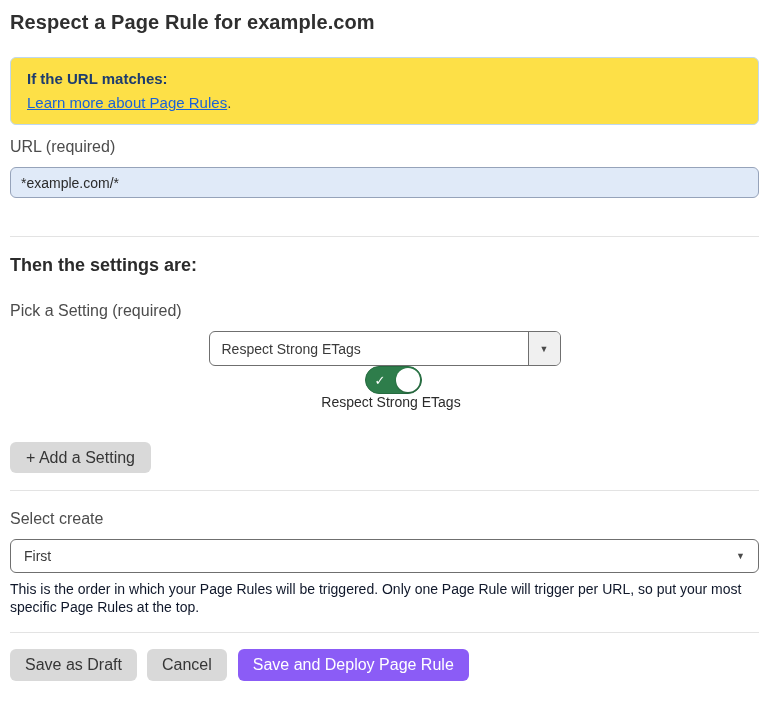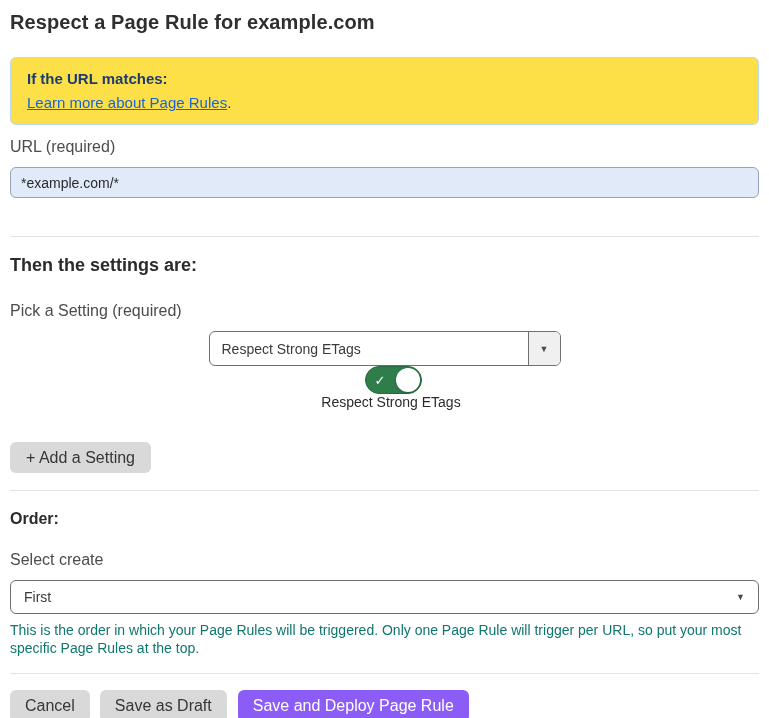--- a/index.html
+++ b/index.html
@@ -181,21 +181,21 @@
     padding: 16px 13px;
     margin-bottom: 7px;
     cursor: pointer;
   }
   .order-select .order-value { font-size: 14px; color: #3a3a3a; }
   .order-select .caret { font-size: 9px; color: #4a4a4a; }
 
   .help-text {
     font-size: 14px;
     line-height: 18px;
-    color: #0f766e;
+    color: #0f172a;
     max-width: 745px;
   }
 
   .footer {
     display: flex;
     align-items: center;
   }
   .footer button { height: 32px; padding: 0 15px; }
   .footer .btn-gray + .btn-gray { margin-left: 10px; }
   .footer .btn-blue { margin-left: 11px; }
@@ -232,32 +232,31 @@
       <span class="check">✓</span>
       <span class="knob"></span>
     </div>
     <span class="toggle-label">Respect Strong ETags</span>
   </div>
 
   <button class="btn-gray add-setting-btn">+ Add a Setting</button>
 
   <hr class="divider div2">
 
-  <h2 class="section-heading order-heading">Order:</h2>
 
   <label class="field-label">Select create</label>
 
   <div class="order-select">
     <span class="order-value">First</span>
     <span class="caret">▼</span>
   </div>
 
   <p class="help-text">This is the order in which your Page Rules will be triggered. Only one Page Rule will trigger per URL, so put your most specific Page Rules at the top.</p>
 
   <hr class="divider div3">
 
   <div class="footer">
+    <button class="btn-gray">Save as Draft</button>
     <button class="btn-gray">Cancel</button>
-    <button class="btn-gray">Save as Draft</button>
     <button class="btn-blue">Save and Deploy Page Rule</button>
   </div>
 
 </div>
 
 </body></html>

